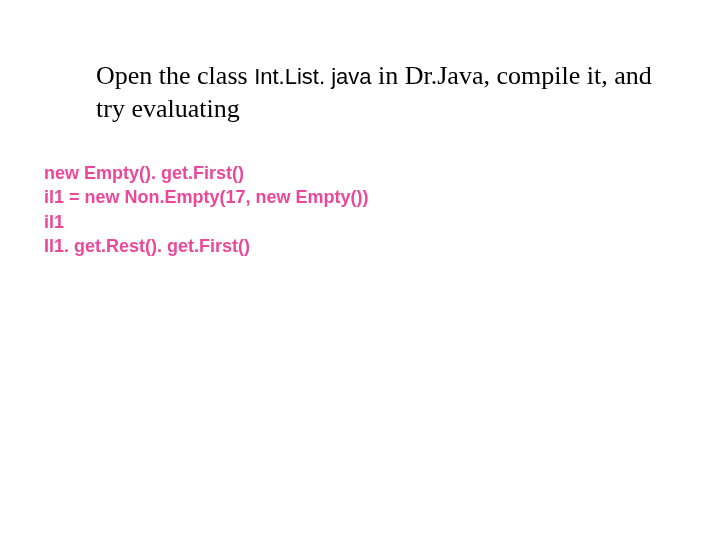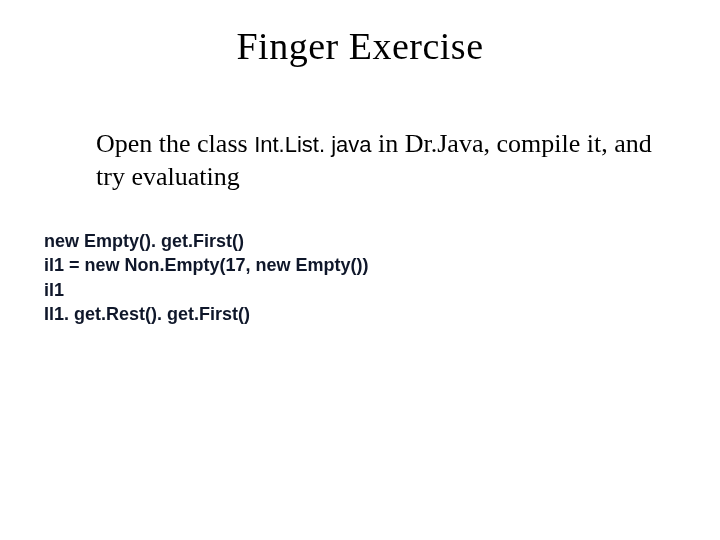--- a/index.html
+++ b/index.html
@@ -32,30 +32,29 @@
   }
   .inline-code {
     font-family: Arial, Helvetica, sans-serif;
     font-size: 22px;
   }
   .codeblock {
     padding: 36px 0 0 44px;
     font-family: Arial, Helvetica, sans-serif;
     font-size: 18px;
     font-weight: bold;
-    color: #0f172a;
+    color: #ec4899;
     line-height: 1.35;
     white-space: pre;
   }
 </style>
 </head>
 <body>
 
 <div class="slide">
-  <div class="title">Finger Exercise</div>
 
   <div class="body">
     <span>Open the class </span><span class="inline-code">Int.List. java</span><span> in Dr.Java, compile it, and try evaluating</span>
   </div>
 
   <div class="codeblock"><span>new Empty(). get.First()</span>
 <span>il1 = new Non.Empty(17, new Empty())</span>
 <span>il1</span>
 <span>Il1. get.Rest(). get.First()</span></div>
 </div>

